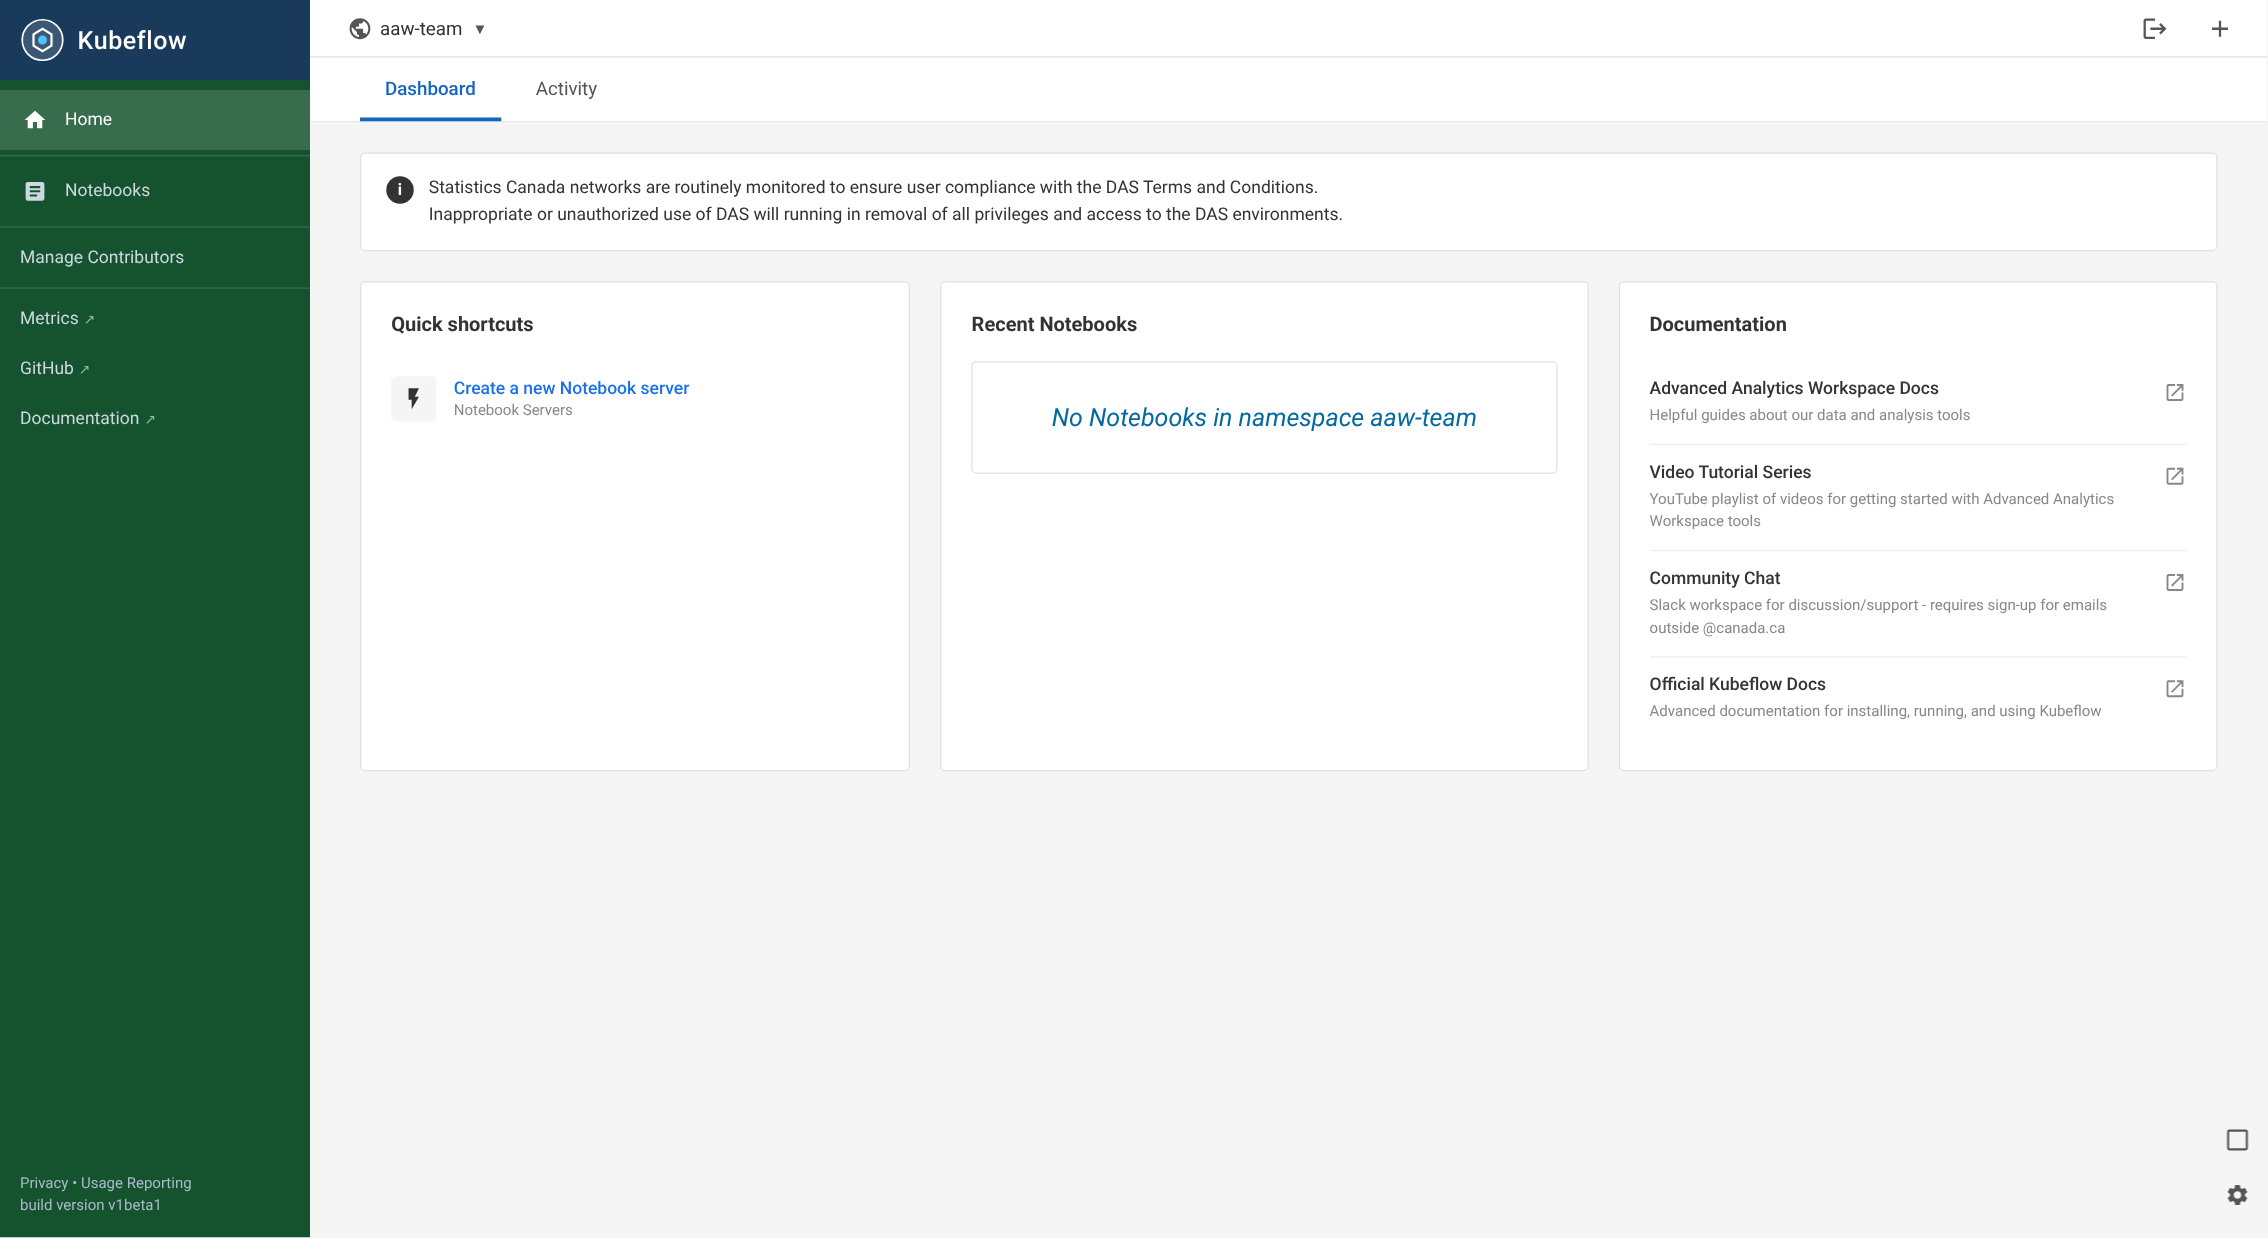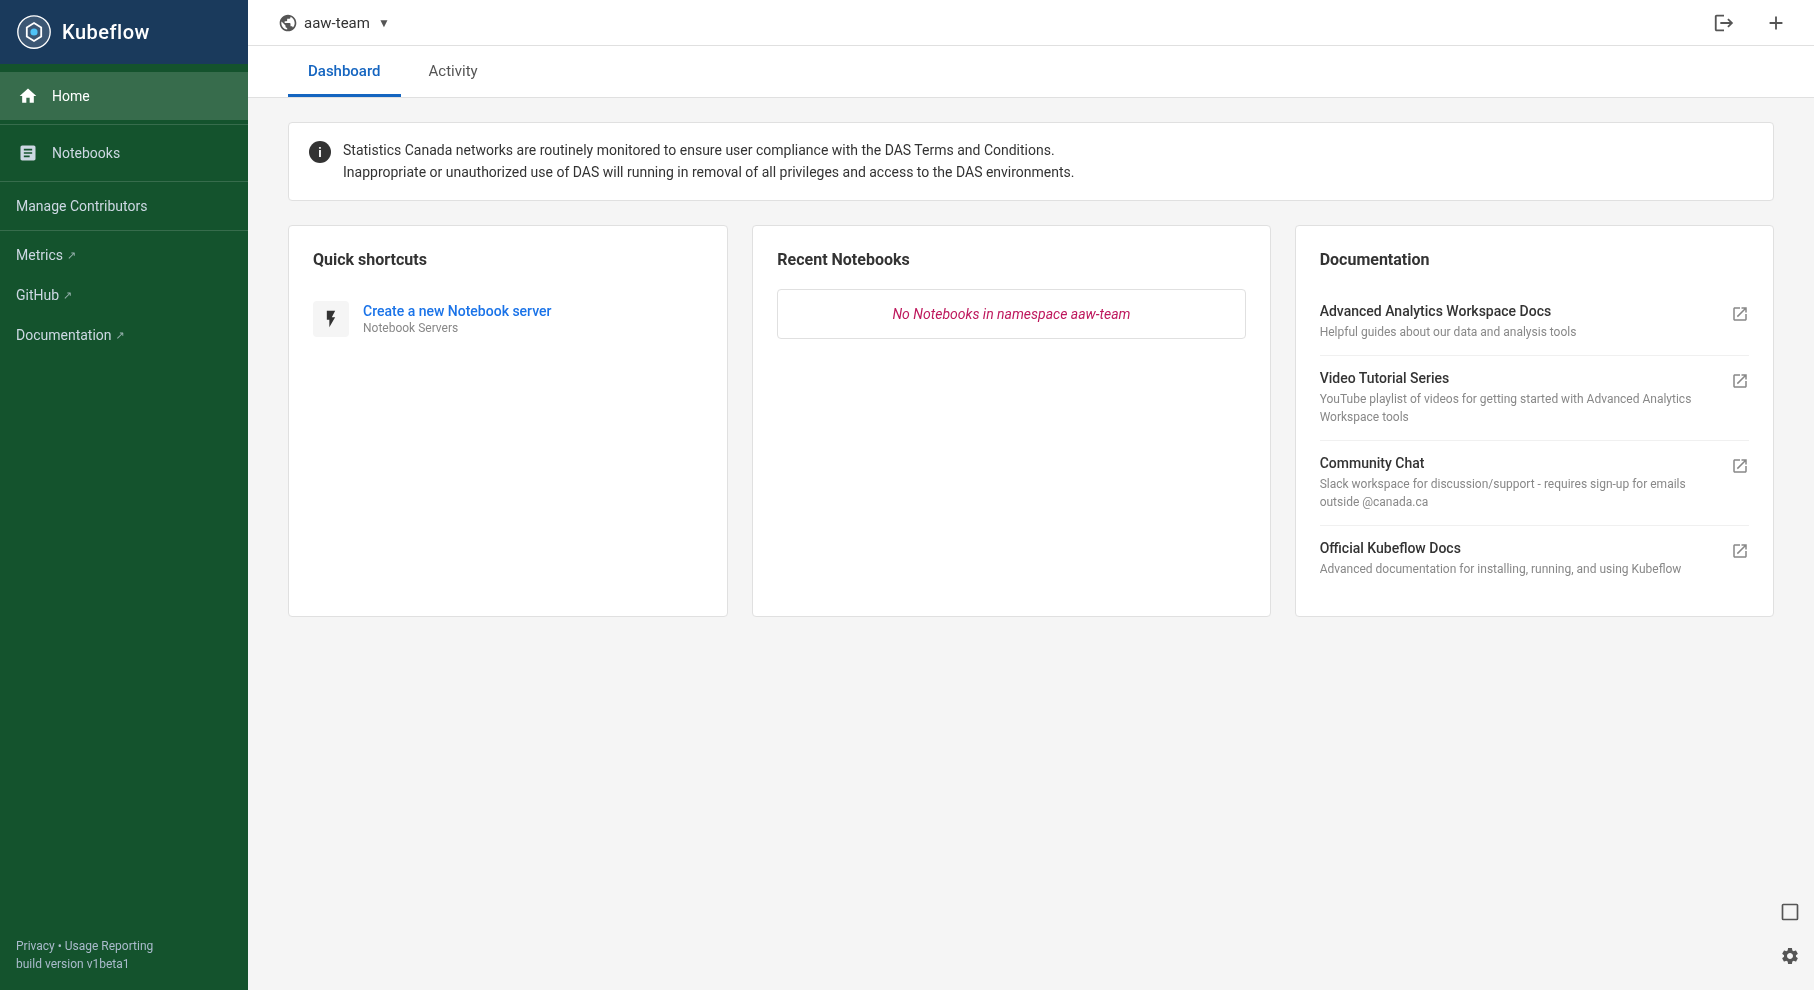--- a/index.html
+++ b/index.html
@@ -266,24 +266,24 @@
     }
 
     
     #notebooks-card {
       flex: 1.2;
       min-width: 0;
     }
     .empty-notebooks {
       border: 1px solid #e0e0e0;
       border-radius: 4px;
-      padding: 16px;
+      padding: 32px;
       text-align: center;
-      color: #be185d;
-      font-size: 14px;
+      color: #0369a1;
+      font-size: 20px;
       font-style: italic;
     }
 
     
     #docs-card {
       flex: 1.1;
       min-width: 0;
     }
     .doc-item {
       display: flex;

